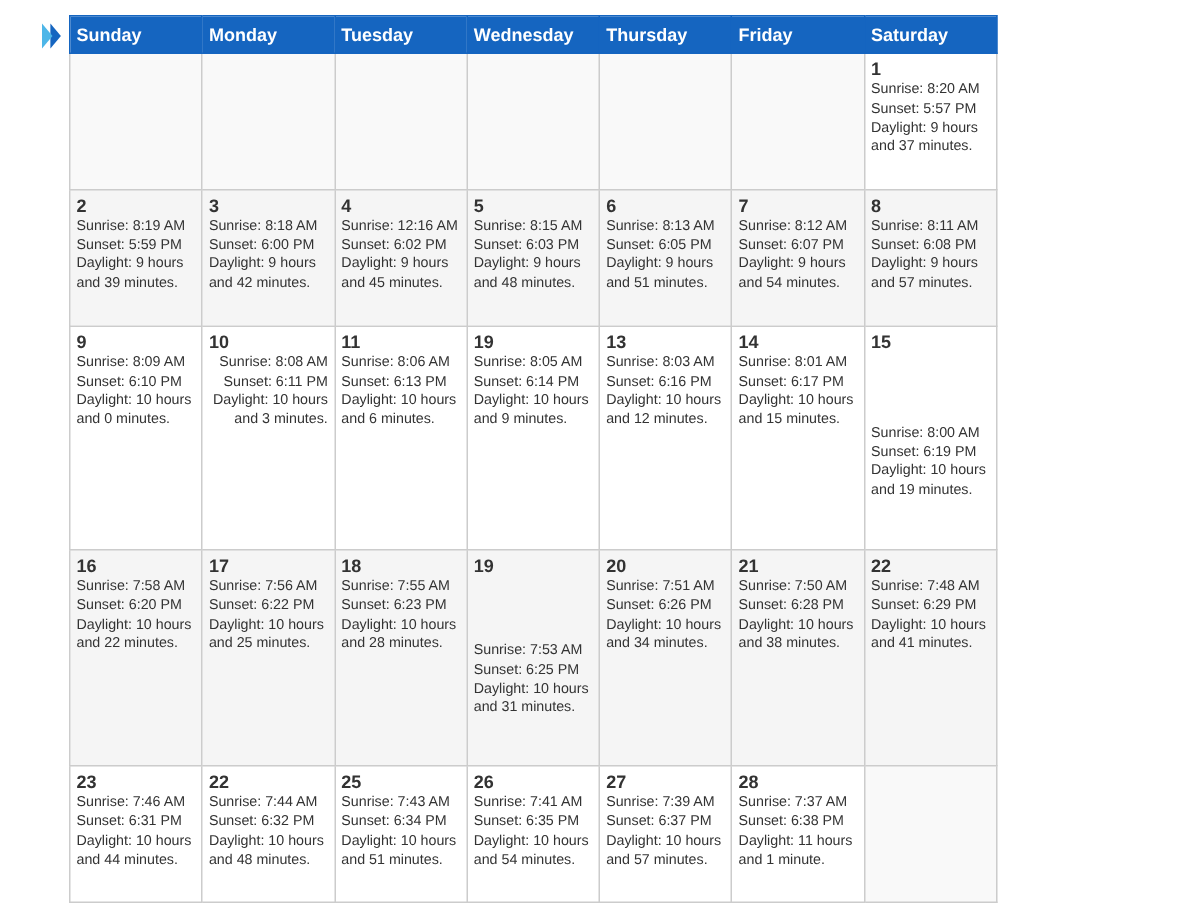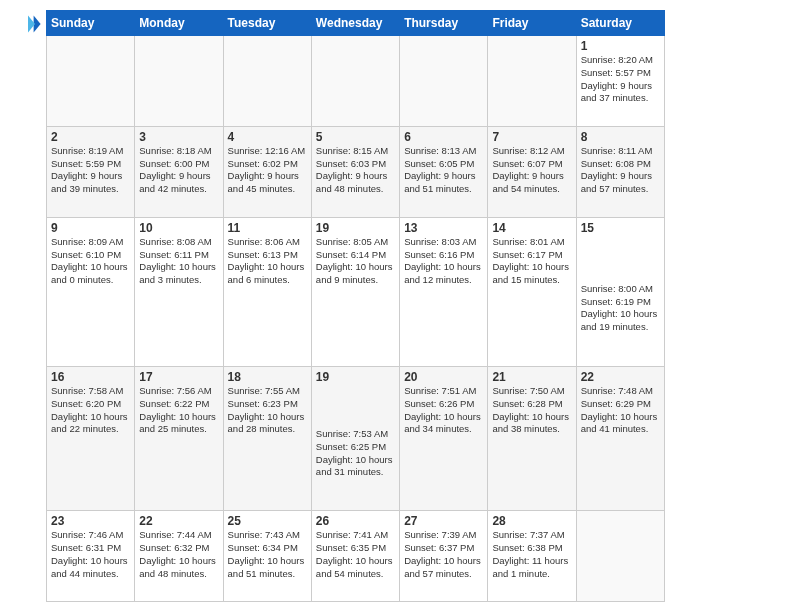--- a/index.html
+++ b/index.html
@@ -196,21 +196,21 @@
         <tr>
           <td>
             <span class="day-num">9</span>
             <div class="day-info" style="white-space: pre-line;">Sunrise: 8:09 AM
 Sunset: 6:10 PM
 Daylight: 10 hours
 and 0 minutes.</div>
           </td>
           <td>
             <span class="day-num">10</span>
-            <div class="day-info" style="white-space: pre-line;">Sunrise: 8:08 AM
+            <div class="day-info" style="white-space: pre-line; text-align: right;">Sunrise: 8:08 AM
 Sunset: 6:11 PM
 Daylight: 10 hours
 and 3 minutes.</div>
           </td>
           <td>
             <span class="day-num">11</span>
             <div class="day-info" style="white-space: pre-line;">Sunrise: 8:06 AM
 Sunset: 6:13 PM
 Daylight: 10 hours
 and 6 minutes.</div>

